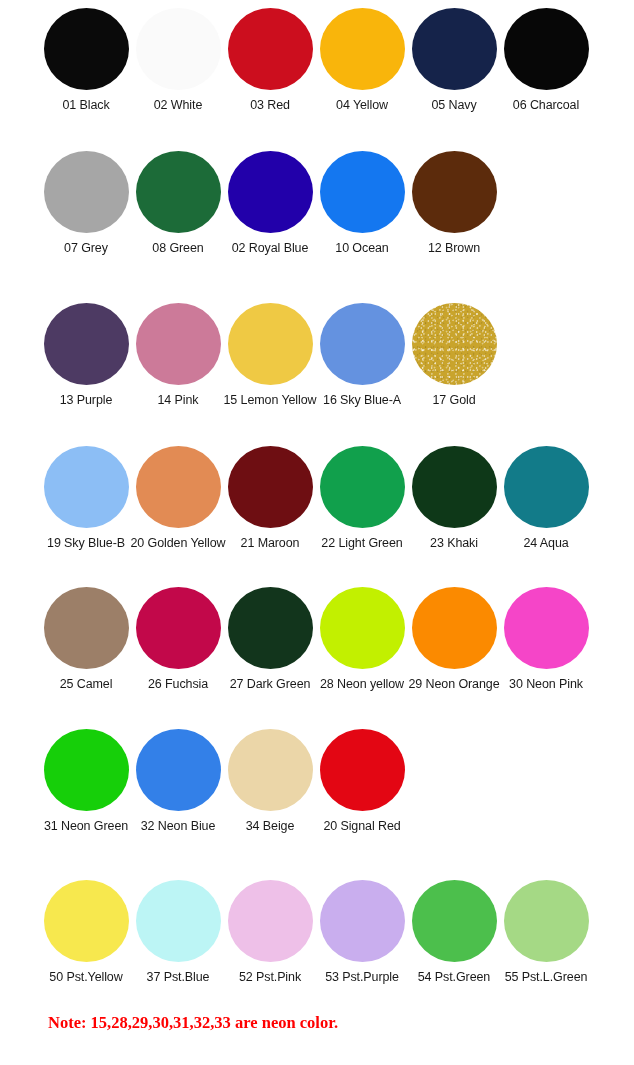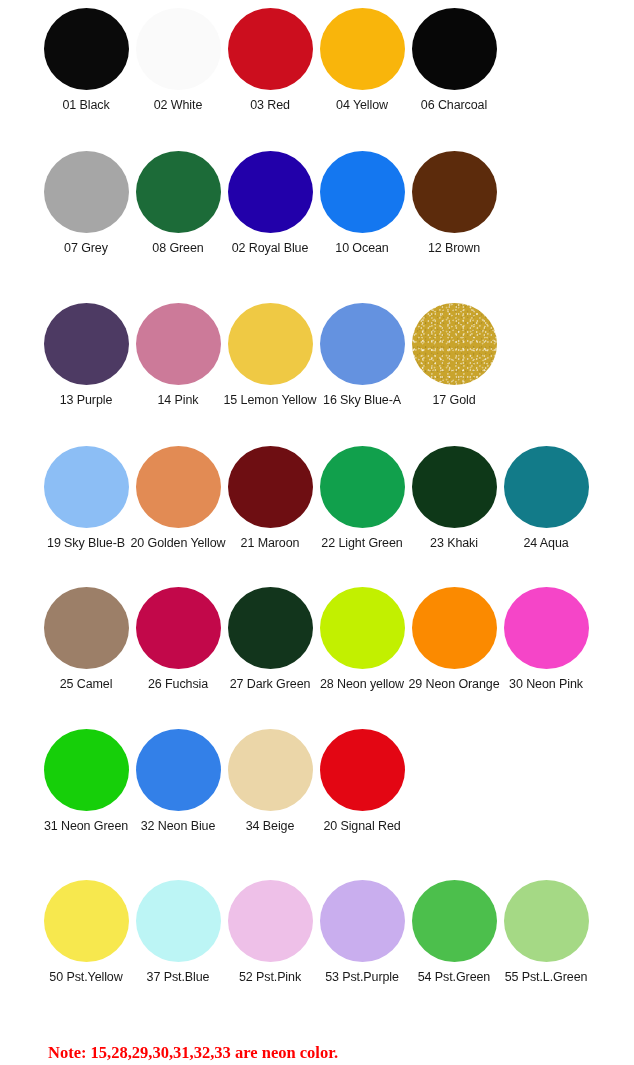--- a/index.html
+++ b/index.html
@@ -64,21 +64,21 @@
     font-size: 12.5px;
     color: #1a1a1a;
     white-space: nowrap;
     text-align: center;
     line-height: 1.1;
     letter-spacing: -0.1px;
   }
   .note {
     position: absolute;
     left: 48px;
-    top: 1043px;
+    top: 1013px;
     color: #FF0000;
     font-family: "Liberation Serif", serif;
     font-weight: bold;
     font-size: 16.5px;
     white-space: nowrap;
   }
 </style>
 </head>
 <body>
 
@@ -103,20 +103,26 @@
         <div class="swatch-label">03 Red</div>
       </div>
       <div class="swatch-cell">
         <div class="disc-wrap">
           <div class="disc" style="background-color: rgb(249, 181, 11);"></div>
         </div>
         <div class="swatch-label">04 Yellow</div>
       </div>
       <div class="swatch-cell">
         <div class="disc-wrap">
+          <div class="disc" style="background-color: rgb(21, 35, 74);"></div>
+        </div>
+        <div class="swatch-label">05 Navy</div>
+      </div>
+      <div class="swatch-cell">
+        <div class="disc-wrap">
           <div class="disc" style="background-color: rgb(7, 7, 7);"></div>
         </div>
         <div class="swatch-label">06 Charcoal</div>
       </div>
     </div>
     <div class="swatch-row" style="position: absolute; top: 151px; left: 40px;">
       <div class="swatch-cell">
         <div class="disc-wrap">
           <div class="disc" style="background-color: rgb(166, 166, 166);"></div>
         </div>

